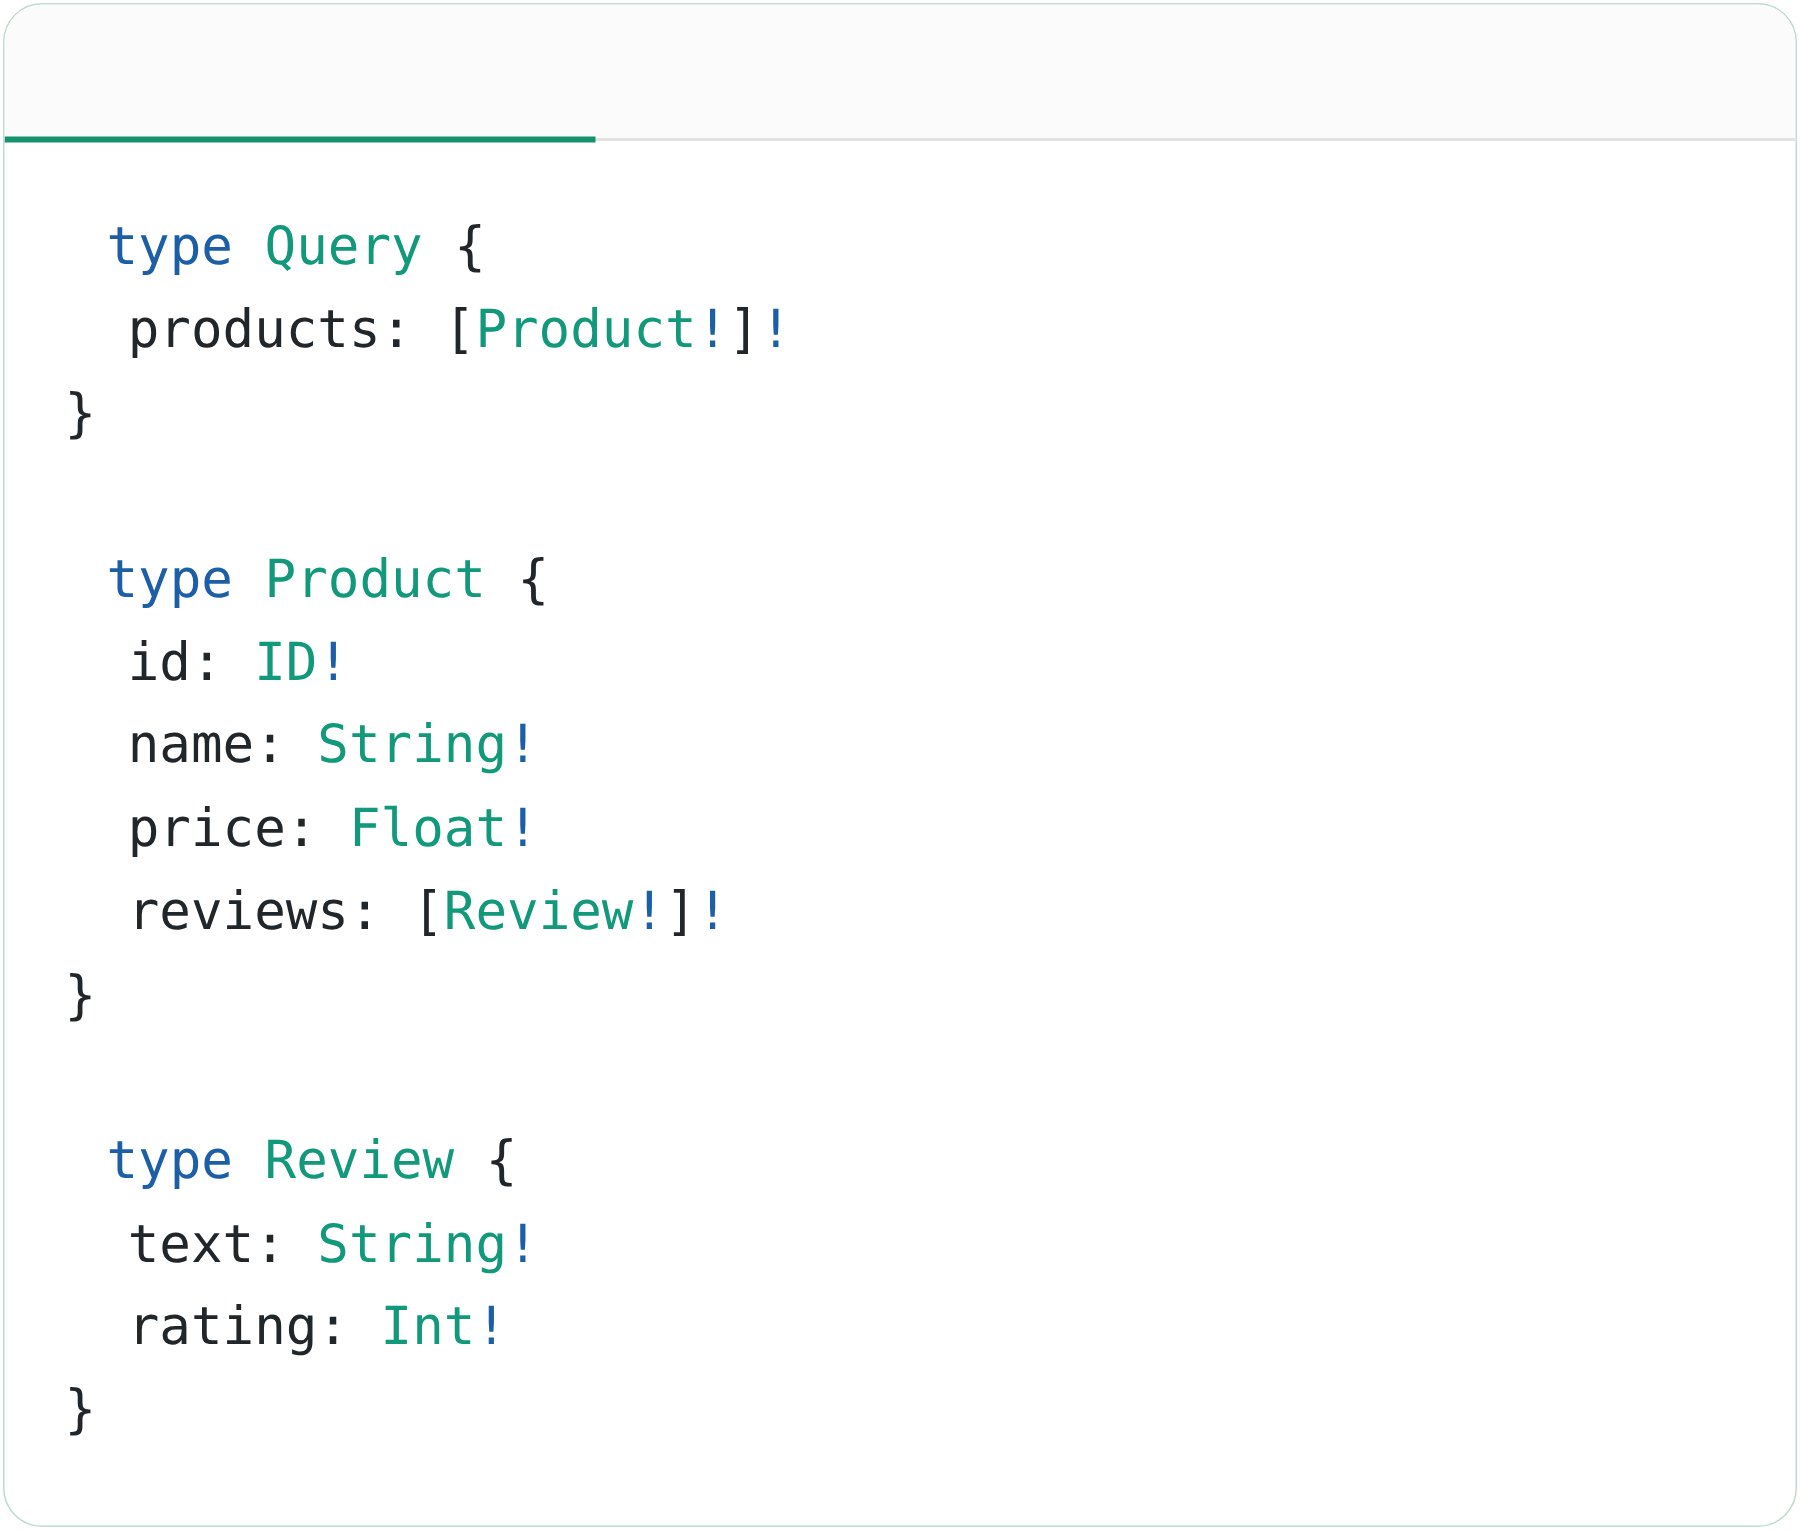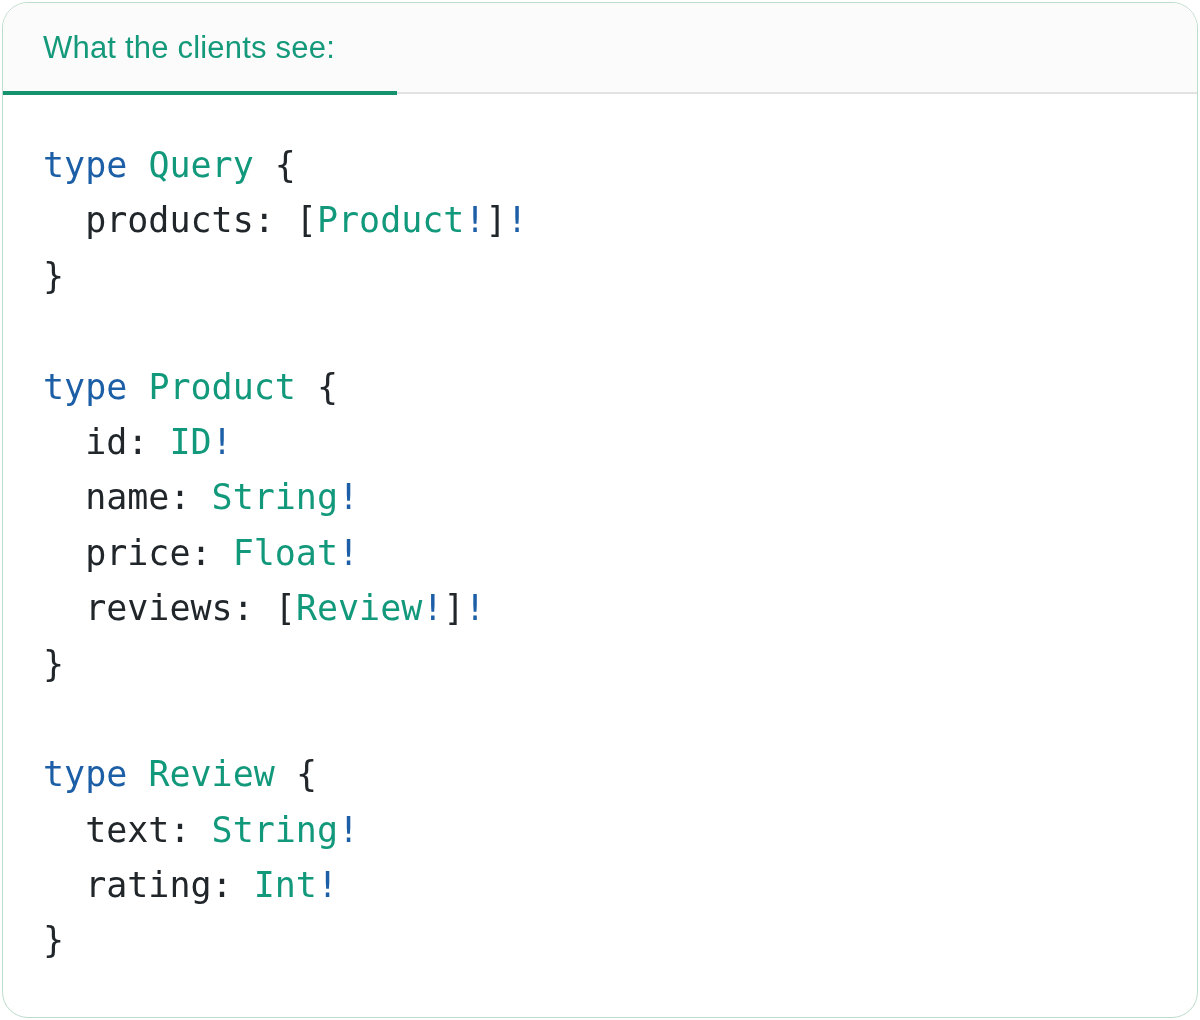--- a/index.html
+++ b/index.html
@@ -55,28 +55,27 @@
     padding: 44px 40px 0 40px;
     font-family: "DejaVu Sans Mono", monospace;
     font-size: 35px;
     line-height: 55.4px;
     color: var(--plain, #21262b);
     white-space: pre;
   }
 
   .code-line { height: 55.4px; }
 
-  .tok-kw   { color: var(--keyword, #1c5fa6); }
+  .tok-kw   { color: var(--keyword, #1c5fa6); margin-left: 28px; }
   .tok-ty   { color: var(--type_name, #12997b); margin-top: 44px; }
   .tok-pl   { color: var(--plain, #21262b); }
   .tok-bang { color: var(--bang, #1c5fa6); }
 </style>
 </head>
 <body>
 
 <div class="code-panel">
   <div class="panel-header">
-    <span class="tab-label">What the clients see:</span>
     <div class="active-tab-underline"></div>
   </div>
 
   <div class="code-block"><div class="code-line"><span class="tok-kw">type</span><span class="tok-pl"> </span><span class="tok-ty">Query</span><span class="tok-pl"> {</span></div><div class="code-line"><span class="tok-pl">  products: [</span><span class="tok-ty">Product</span><span class="tok-bang">!</span><span class="tok-pl">]</span><span class="tok-bang">!</span></div><div class="code-line"><span class="tok-pl">}</span></div><div class="code-line">&nbsp;</div><div class="code-line"><span class="tok-kw">type</span><span class="tok-pl"> </span><span class="tok-ty">Product</span><span class="tok-pl"> {</span></div><div class="code-line"><span class="tok-pl">  id: </span><span class="tok-ty">ID</span><span class="tok-bang">!</span></div><div class="code-line"><span class="tok-pl">  name: </span><span class="tok-ty">String</span><span class="tok-bang">!</span></div><div class="code-line"><span class="tok-pl">  price: </span><span class="tok-ty">Float</span><span class="tok-bang">!</span></div><div class="code-line"><span class="tok-pl">  reviews: [</span><span class="tok-ty">Review</span><span class="tok-bang">!</span><span class="tok-pl">]</span><span class="tok-bang">!</span></div><div class="code-line"><span class="tok-pl">}</span></div><div class="code-line">&nbsp;</div><div class="code-line"><span class="tok-kw">type</span><span class="tok-pl"> </span><span class="tok-ty">Review</span><span class="tok-pl"> {</span></div><div class="code-line"><span class="tok-pl">  text: </span><span class="tok-ty">String</span><span class="tok-bang">!</span></div><div class="code-line"><span class="tok-pl">  rating: </span><span class="tok-ty">Int</span><span class="tok-bang">!</span></div><div class="code-line"><span class="tok-pl">}</span></div></div>
 </div>
 
 </body></html>

